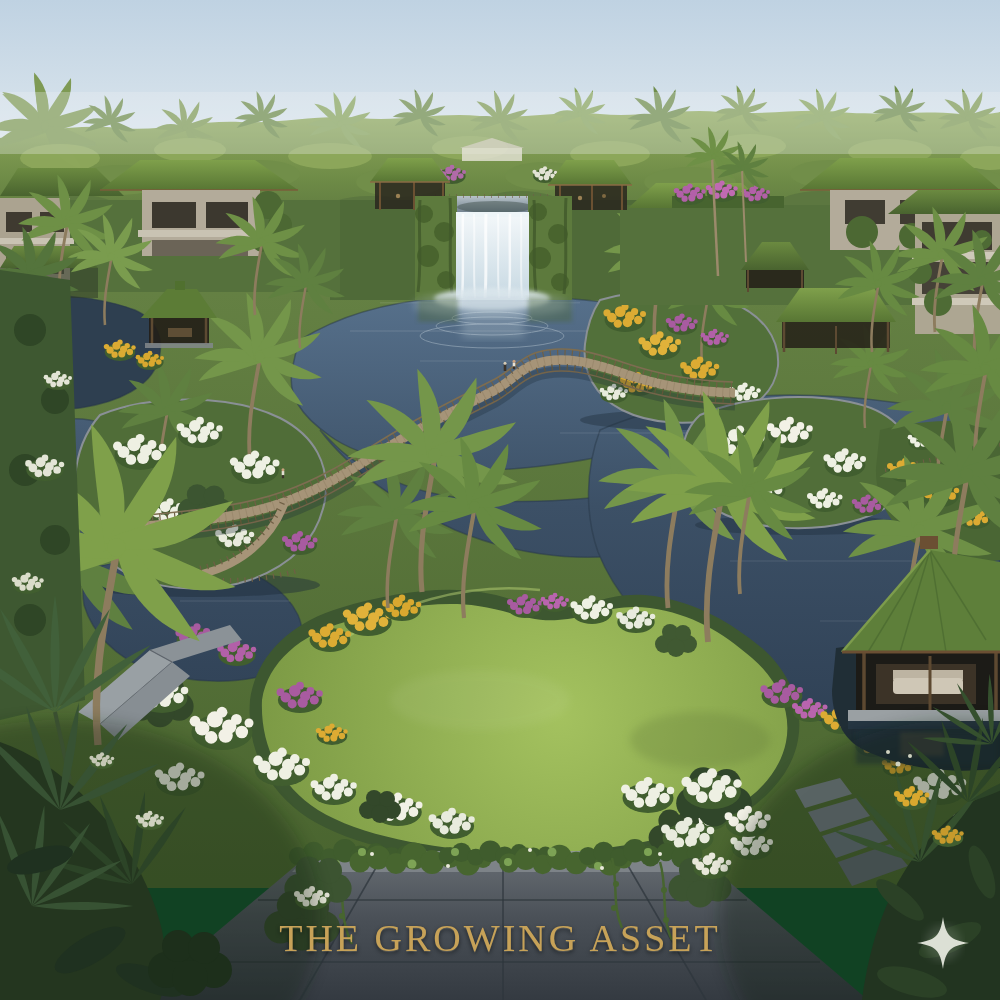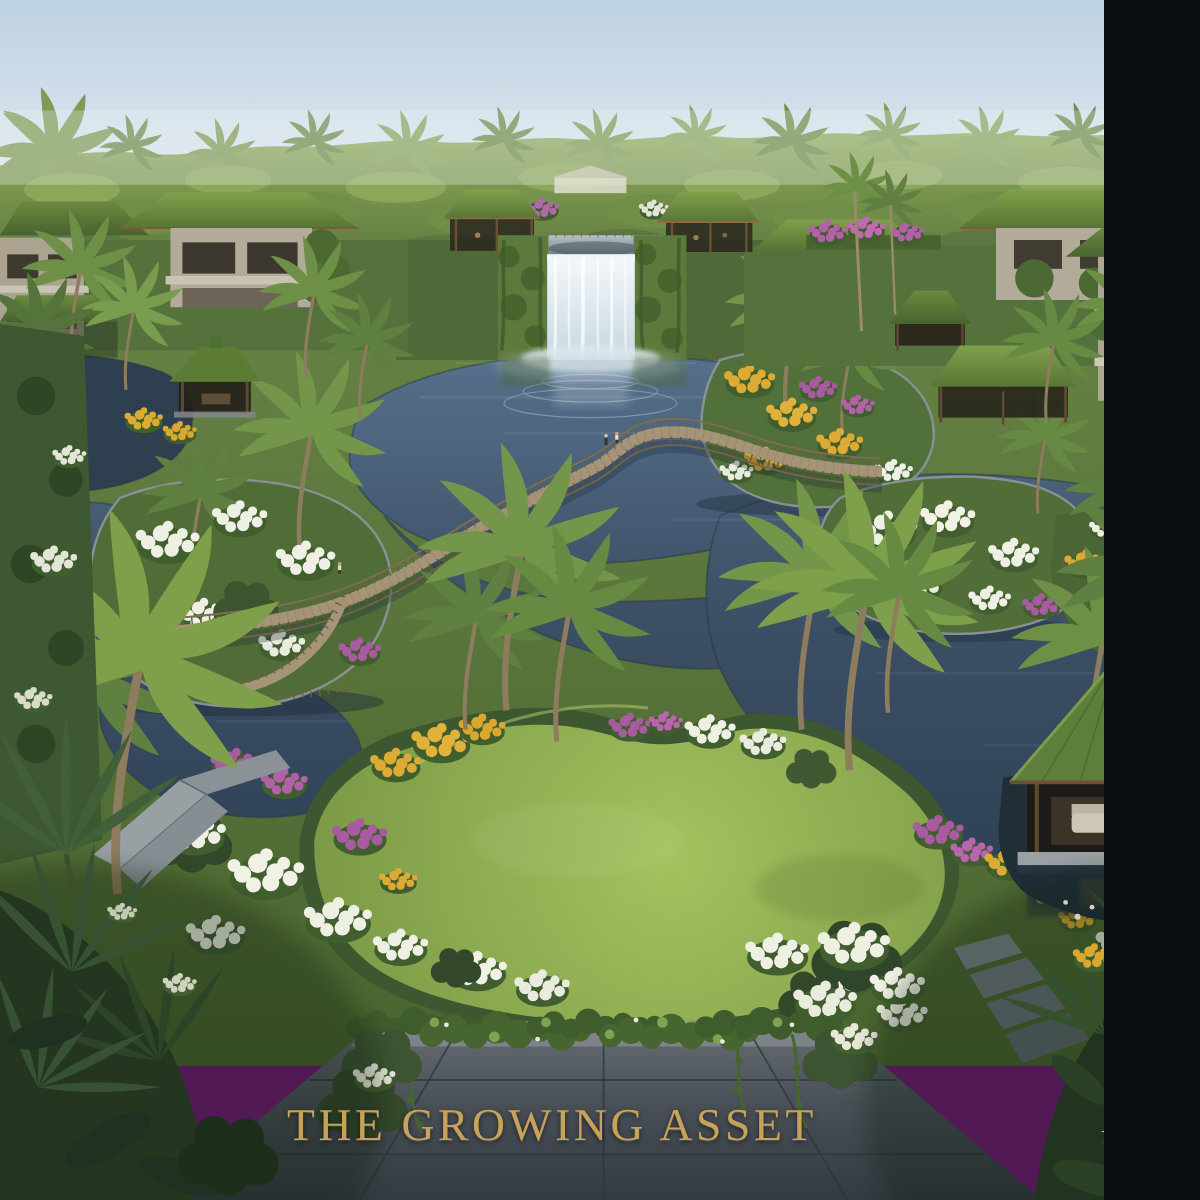--- a/index.html
+++ b/index.html
@@ -1,16 +1,16 @@
 <!DOCTYPE html>
 <html><head>
 <meta charset="utf-8">
 <style>
   html,body{margin:0;padding:0;background:#0c0f12;}
-  .stage{position:relative;width:920px;height:1000px;overflow:hidden;background:#701a75;}
+  .stage{position:relative;width:1000px;height:1000px;overflow:hidden;background:#14532d;}
   .stage svg.scene{position:absolute;left:0;top:0;width:1000px;height:1000px;display:block;}
   .caption{
     position:absolute;left:0;top:916px;width:100%;text-align:center;
     font-family:"Liberation Serif","DejaVu Serif",serif;
     font-size:38px;font-weight:500;letter-spacing:3px;color:#c7a258;
     text-shadow:0 2px 4px rgba(8,10,12,.65),0 1px 0 rgba(255,236,190,.18);
     user-select:none;
   }
 </style>
 </head>

